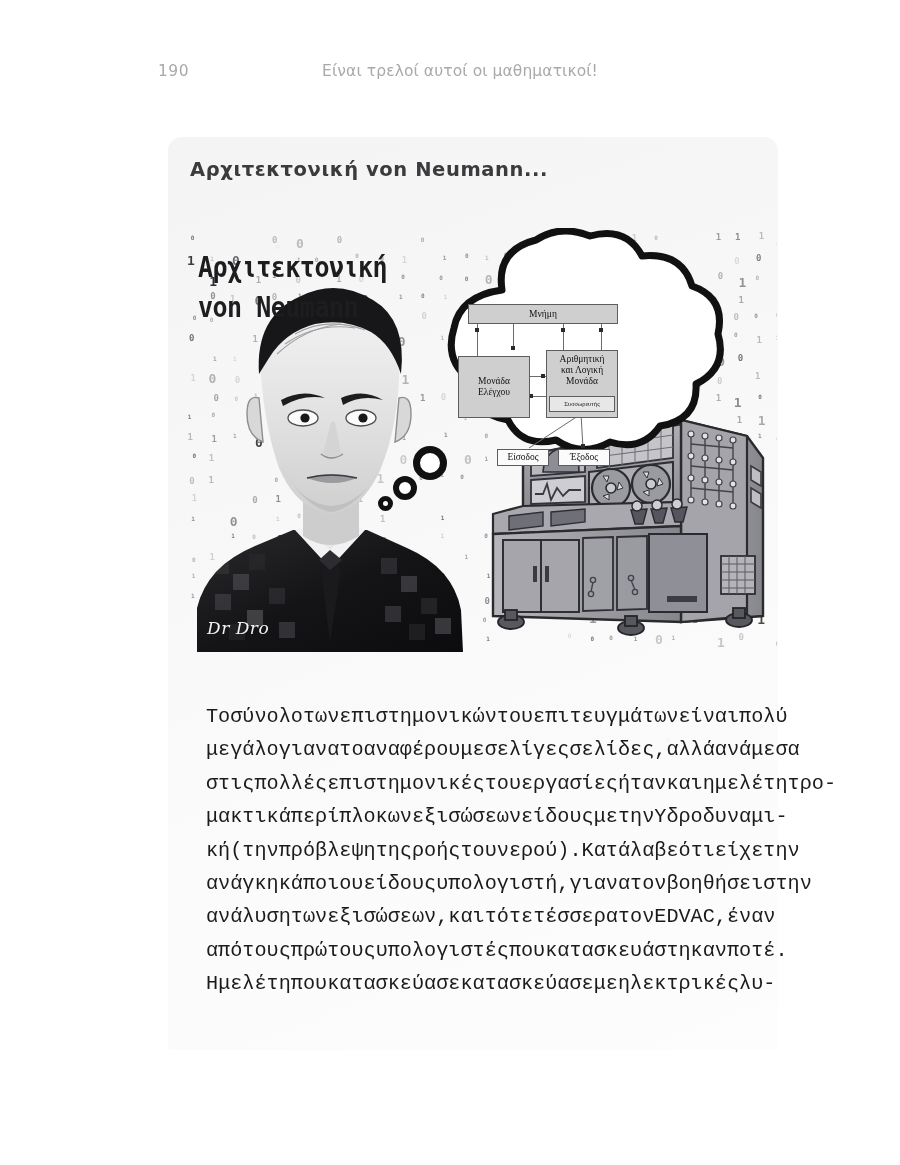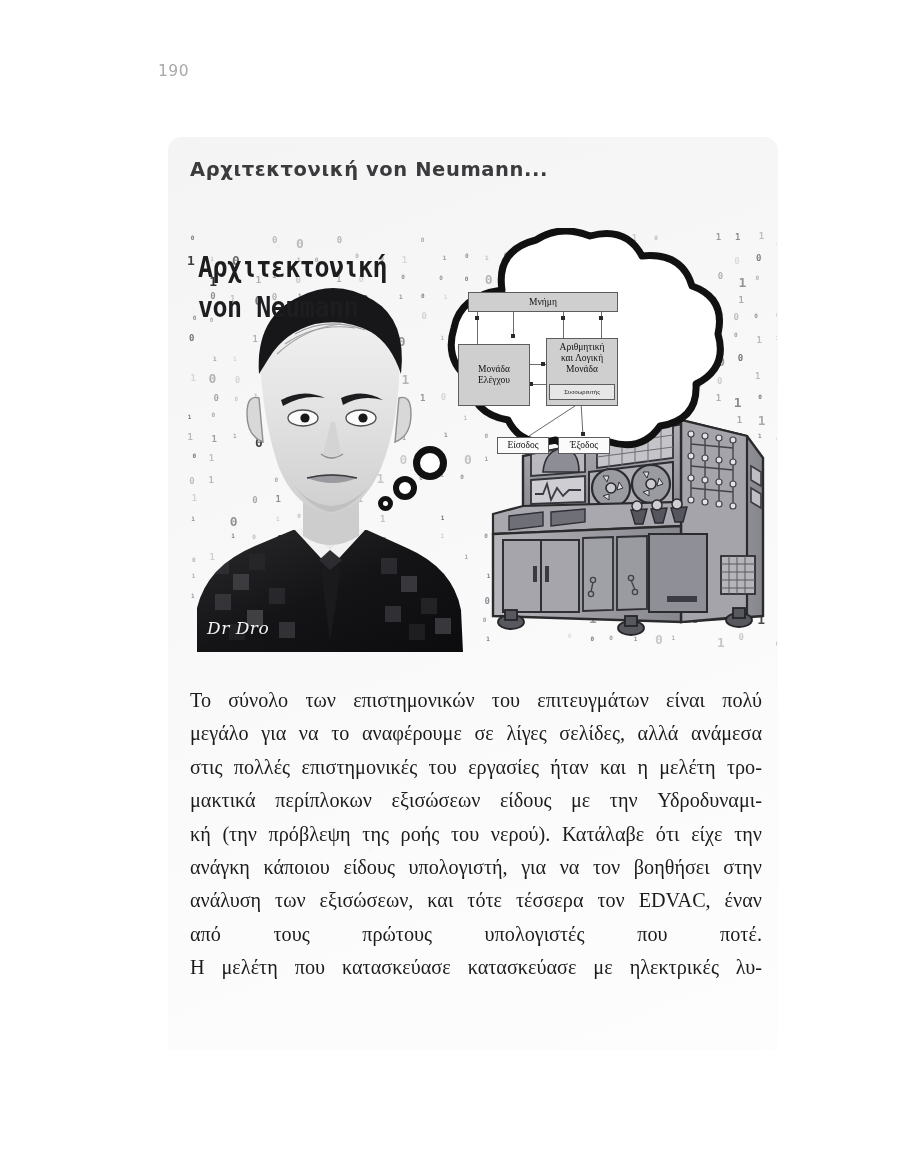--- a/index.html
+++ b/index.html
@@ -95,21 +95,21 @@
   }
 
   
   .cloud-wrap { position:absolute; left: 245px; top: 0px; width: 300px; height: 230px; z-index: 4; }
   .bubble-sm { position:absolute; border: 7px solid #111; border-radius: 50%; background:#fff; z-index:4; }
   .b1 { left: 228px; top: 218px; width: 34px; height: 34px; }
   .b2 { left: 208px; top: 248px; width: 24px; height: 24px; border-width:6px; }
   .b3 { left: 193px; top: 268px; width: 15px; height: 15px; border-width:5px; }
 
   
-  .diagram { position:absolute; left: 268px; top: 64px; width: 180px; height: 180px; z-index: 6; text-decoration: underline; }
+  .diagram { position:absolute; left: 268px; top: 76px; width: 180px; height: 180px; z-index: 6; text-decoration: underline; }
   .dbox {
     position:absolute;
     background:#cfcfcf;
     border:1px solid #5d5d5d;
     font-family:"Liberation Serif", serif;
     font-size:9.5px;
     color:#121212;
     text-align:center;
     line-height:11px;
     display:flex; align-items:center; justify-content:center;
@@ -147,32 +147,33 @@
   .body-text {
     position: absolute;
     left: 190px; top: 684px;
     width: 572px;
     font-family: "Liberation Serif", serif;
     font-size: 20.2px;
     line-height: 33.4px;
     color: #1b1b1b;
     text-align: justify;
   }
-  .body-text p { margin: 0; }
+  .body-text p { margin: 16px; font-family: Liberation Mono, monospace; }
   .body-text .ln { display:block; white-space: nowrap; }
   .body-text .ln.just {
     display:flex; justify-content: space-between;
   }
   .body-text .ln.just > span { white-space: pre; }
 </style>
 </head>
 <body>
 
 <div class="page-header">
   <div class="folio">190</div>
+  <div class="running-title">Είναι τρελοί αυτοί οι μαθηματικοί!</div>
 </div>
 
 <div class="panel"></div>
 
 <div class="section-title">Αρχιτεκτονική von Neumann...</div>
 
 <div class="illustration">
 
   <div class="binary-bg" id="binary-layer">
       <span class="bit" style="left: 5.83984px; top: 6.63624px; font-size: 6px; opacity: 0.91; color: rgb(106, 106, 112);">0</span>
@@ -884,20 +885,21 @@
         <span>τον</span>
         <span>EDVAC,</span>
         <span>έναν</span>
       </span>
       <span class="ln just">
         <span>από</span>
         <span>τους</span>
         <span>πρώτους</span>
         <span>υπολογιστές</span>
         <span>που</span>
+        <span>κατασκευάστηκαν</span>
         <span>ποτέ.</span>
       </span>
       <span class="ln just">
         <span>Η</span>
         <span>μελέτη</span>
         <span>που</span>
         <span>κατασκεύασε</span>
         <span>κατασκεύασε</span>
         <span>με</span>
         <span>ηλεκτρικές</span>

